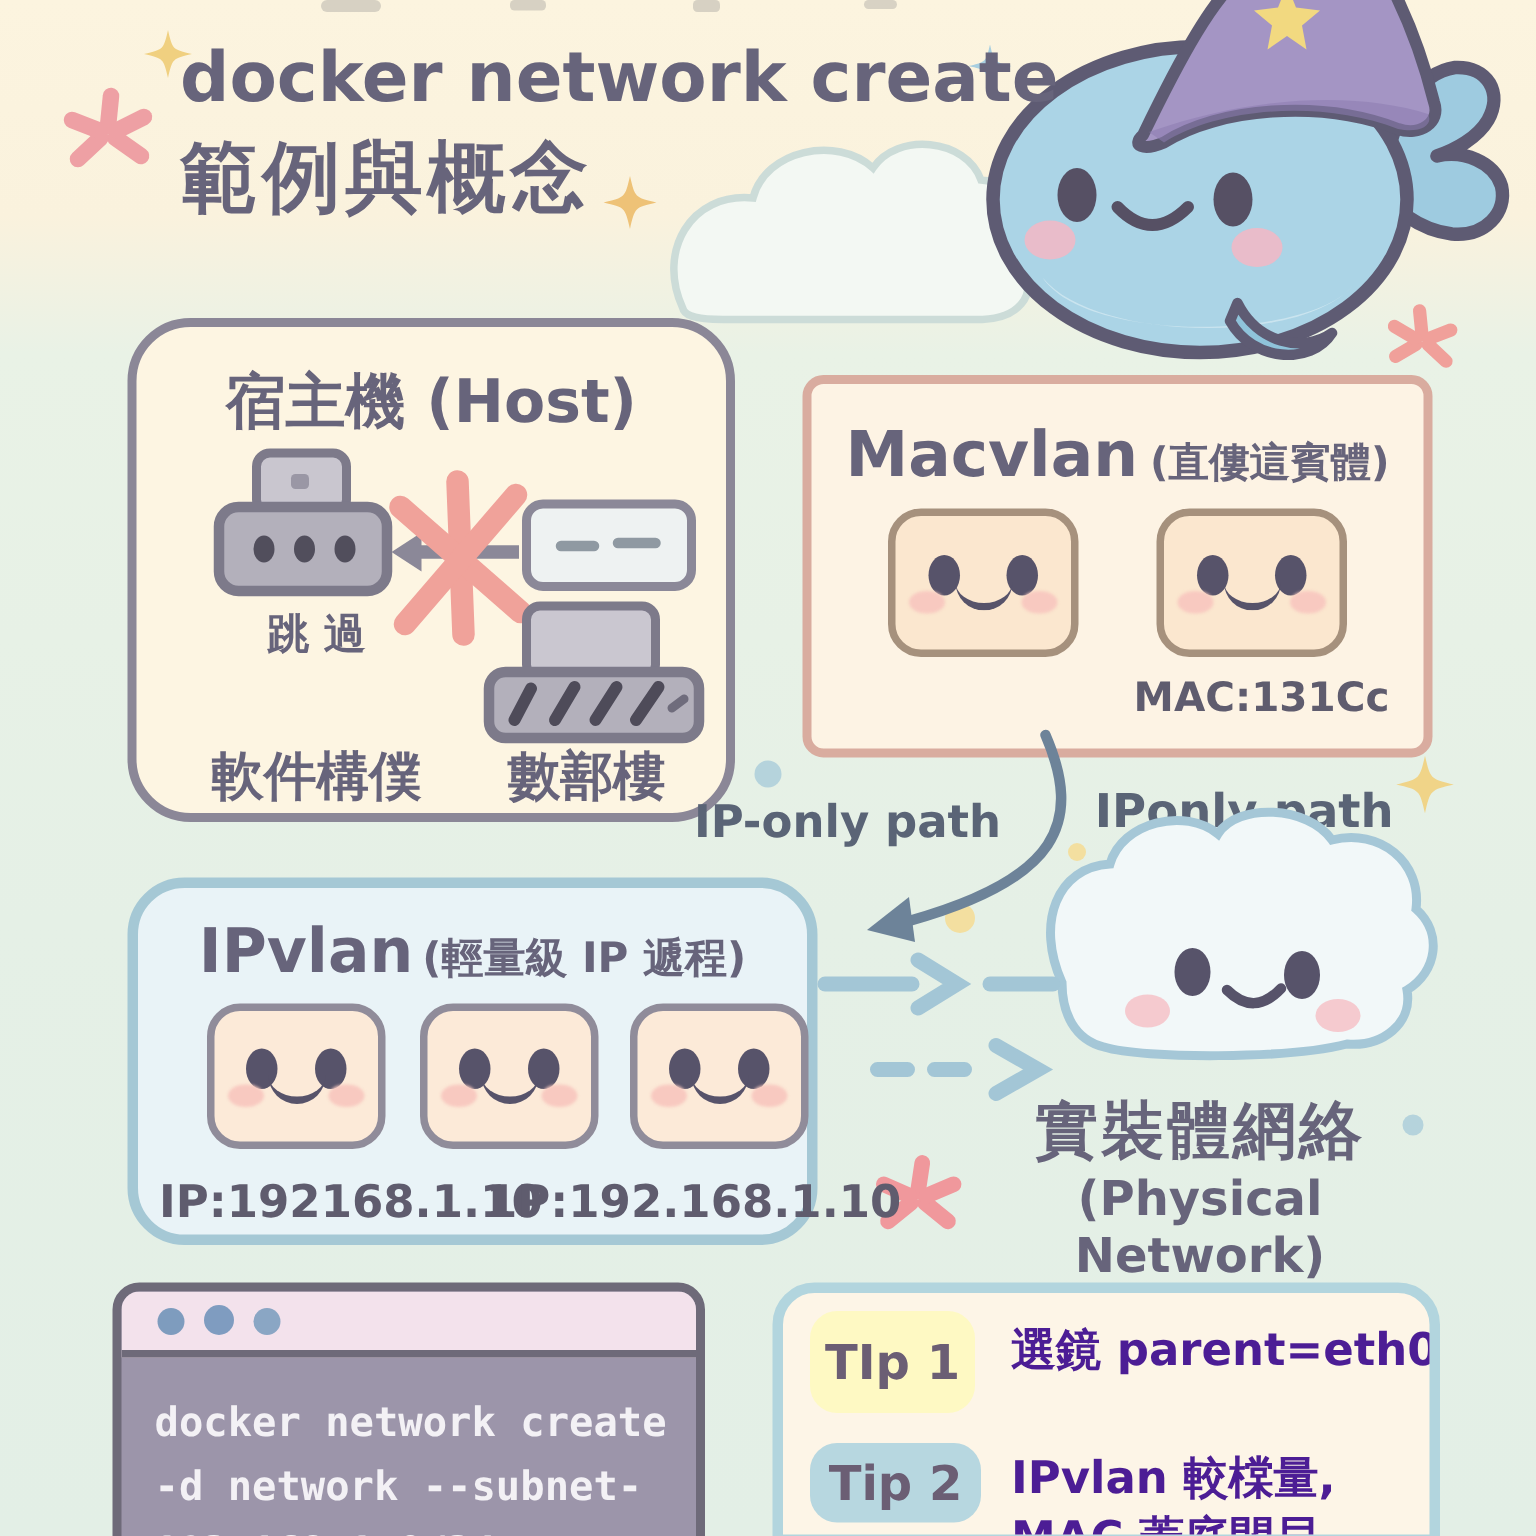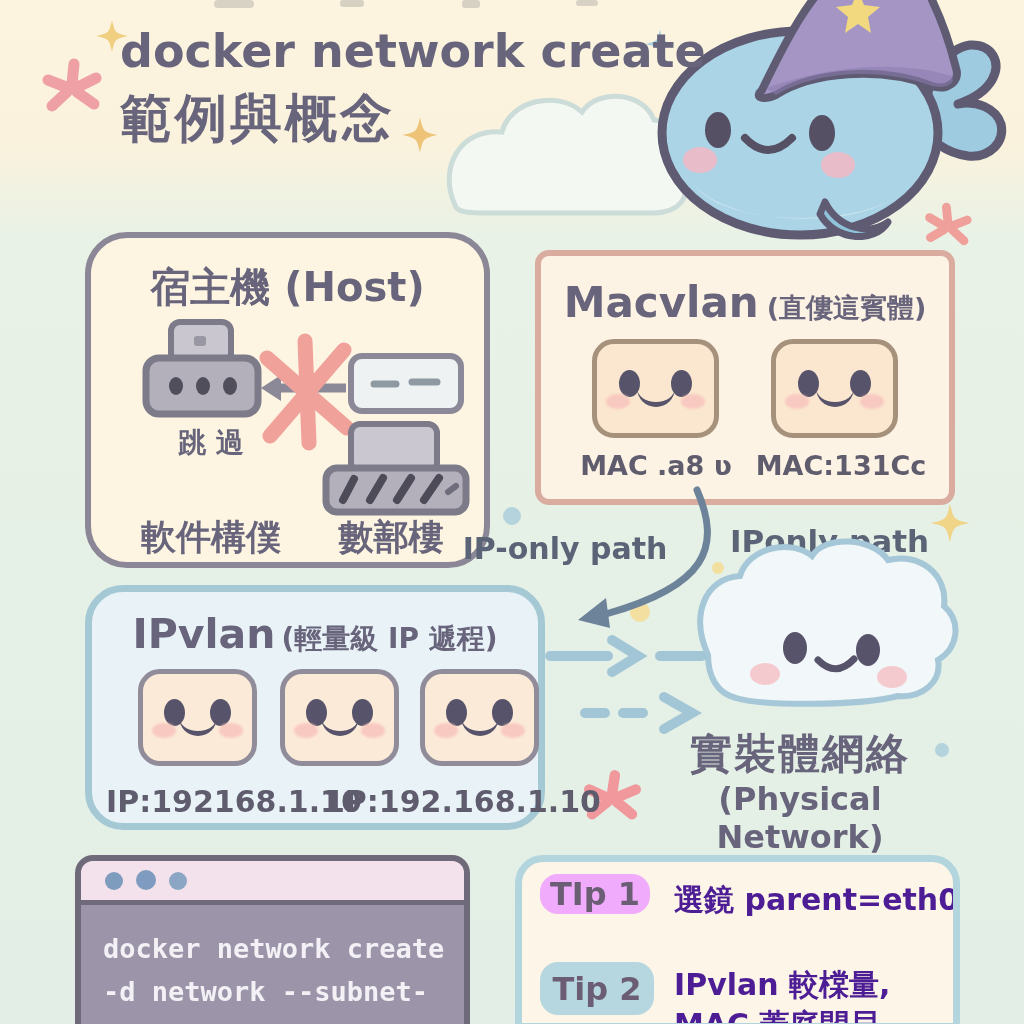--- a/index.html
+++ b/index.html
@@ -101,21 +101,21 @@
     <ellipse cx="78" cy="130" rx="13" ry="18" fill="#565064"></ellipse>
     <ellipse cx="182" cy="133" rx="13" ry="18" fill="#565064"></ellipse>
     <path d="M105,138 Q128,162 152,138" fill="none" stroke="#565064" stroke-width="8" stroke-linecap="round"></path>
     <ellipse cx="60" cy="160" rx="17" ry="13" fill="#f3b7c4" opacity="0.85"></ellipse>
     <ellipse cx="198" cy="165" rx="17" ry="13" fill="#f3b7c4" opacity="0.85"></ellipse>
   </svg>
 
   <div class="abs ttl" style="left:120px;top:24px;font-size:46px;">docker network create</div>
   <div class="abs ttl" style="left:120px;top:84px;font-size:52px;letter-spacing:3px;">範例與概念</div>
 
-  <div class="panel" style="left:85px;top:212px;width:405px;height:336px;background:#fdf5e2;border:6px solid #8b8797;border-radius:42px;margin-top:20px;">
+  <div class="panel" style="left:85px;top:212px;width:405px;height:336px;background:#fdf5e2;border:6px solid #8b8797;border-radius:42px;">
     <div class="abs ttl ctr" style="left:0;top:22px;width:100%;font-size:40px;">宿主機 (Host)</div>
     <svg class="abs" style="left:0;top:0;" width="393" height="324" viewBox="0 0 393 324">
 
       <rect x="80" y="84" width="60" height="40" rx="9" fill="#c9c6cf" stroke="#7d7a8a" stroke-width="6"></rect>
       <rect x="103" y="98" width="12" height="10" rx="3" fill="#9a97a5"></rect>
       <rect x="55" y="120" width="112" height="56" rx="13" fill="#b3b0bb" stroke="#7d7a8a" stroke-width="7"></rect>
       <ellipse cx="85" cy="148" rx="7" ry="9" fill="#514e5c"></ellipse>
       <ellipse cx="112" cy="148" rx="7" ry="9" fill="#514e5c"></ellipse>
       <ellipse cx="139" cy="148" rx="7" ry="9" fill="#514e5c"></ellipse>
 
@@ -159,21 +159,20 @@
       <span class="cheek l"></span>
         <span class="cheek r"></span>
     </div>
     <div class="kawaii mac" style="left:230px;top:83px;width:127px;height:99px;">
       <span class="eye l"></span>
         <span class="eye r"></span>
       <span class="smile"></span>
       <span class="cheek l"></span>
         <span class="cheek r"></span>
     </div>
-    <div class="abs ttl ctr" style="left:20px;top:194px;width:190px;font-size:27px;color:#5f5c6e;">MAC .a8 ʋ</div>
     <div class="abs ttl ctr" style="left:205px;top:194px;width:190px;font-size:27px;color:#5f5c6e;">MAC:131Cc</div>
   </div>
 
   <div class="abs ttl ctr" style="left:455px;top:531px;width:220px;font-size:30px;color:#5a6476;">IP-only path</div>
   <div class="abs ttl ctr" style="left:712px;top:523px;width:235px;font-size:31px;color:#5a6476;">IPonly path</div>
 
   <div class="panel" style="left:85px;top:585px;width:460px;height:245px;background:#e9f3f7;border:7px solid #a5c8d5;border-radius:38px;text-decoration:underline;">
     <div class="abs" style="left:0;top:18px;width:100%;display:flex;justify-content:center;align-items:baseline;gap:6px;">
       <span class="ttl" style="font-size:41px;">IPvlan</span>
       <span class="ttl" style="font-size:28px;">(輕量級 IP 遞程)</span>
@@ -237,20 +236,20 @@
     </div>
     <div class="abs" style="left:0;top:44px;width:100%;height:131px;padding:22px 0 0 22px;box-sizing:border-box;
                 font-family:'DejaVu Sans Mono',monospace;font-weight:bold;font-size:27px;line-height:43px;color:#f3f1f5;white-space:nowrap;">
       <div>docker network create</div>
       <div>-d network --subnet-</div>
       <div>192.168 1.0/24 —gatexa</div>
     </div>
   </div>
 
   <div class="panel" style="left:515px;top:855px;width:445px;height:175px;background:#fdf5e7;border:7px solid #b2d5de;border-radius:28px 28px 0 0;overflow:hidden;">
-    <div class="badge" style="left:18px;top:12px;width:110px;height:40px;background:#f0abfc;">TIp 1</div>
+    <div class="badge" style="left:18px;top:12px;width:110px;height:68px;background:#fef9c3;">TIp 1</div>
     <div class="tiptext" style="left:152px;top:18px;">選鏡 parent=eth0</div>
     <div class="badge" style="left:18px;top:100px;width:114px;height:53px;background:#b7d7e0;">Tip 2</div>
     <div class="tiptext" style="left:152px;top:103px;">IPvlan 較橖量,</div>
     <div class="tiptext" style="left:152px;top:143px;">MAC 蓋庭閉貝</div>
   </div>
 
 </div>
 
 </body></html>

